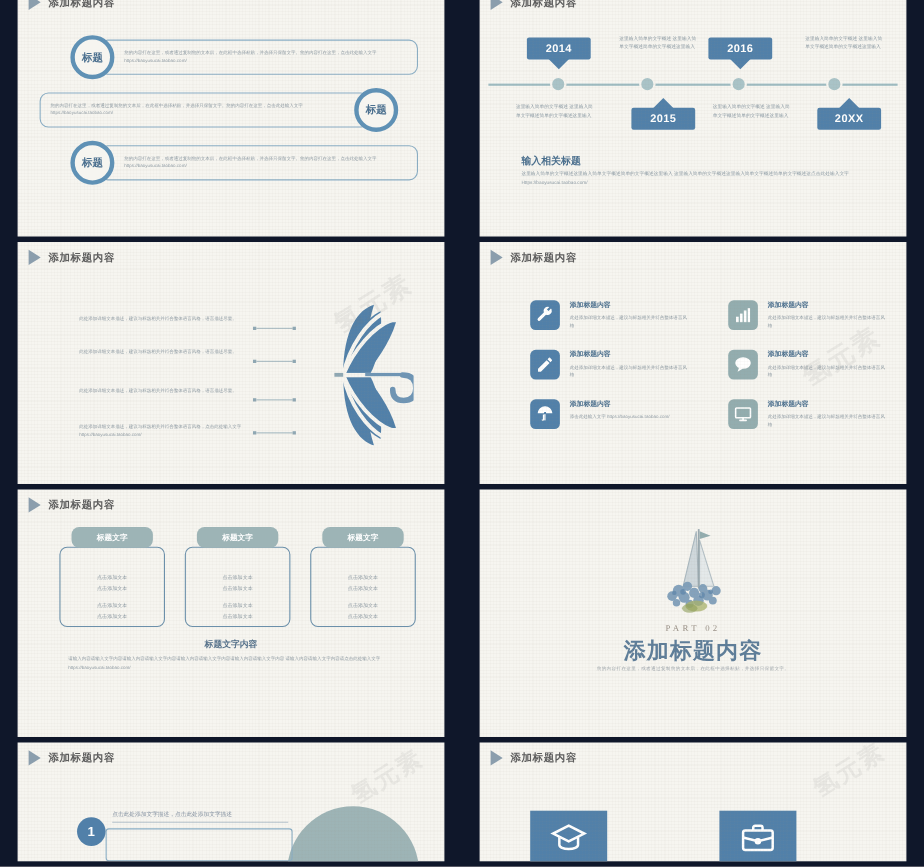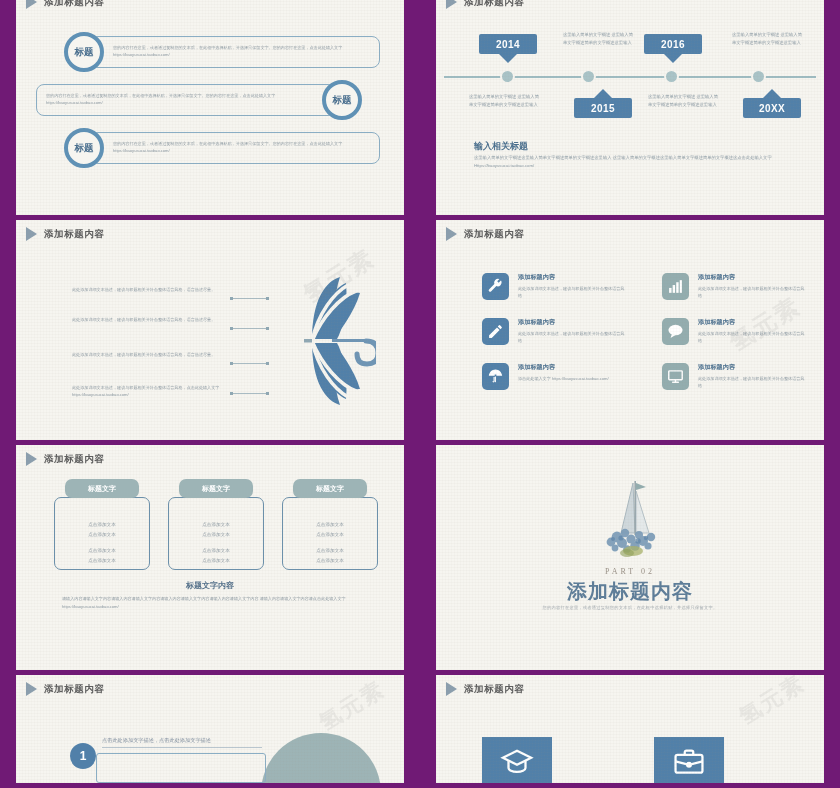--- a/index.html
+++ b/index.html
@@ -5,21 +5,21 @@
   * { box-sizing: border-box; margin:0; padding:0; }
   html,body{
     width:840px; height:788px;
     background:#cfc9c5;
     font-family:"Liberation Sans","DejaVu Sans",sans-serif;
     overflow:hidden;
   }
   #page{
     position:relative;
     width:840px; height:788px;
-    background:#701a75;
+    background:#0f172a;
   }
   
   .grid{
     position:absolute; inset:0;
     display:grid;
     grid-template-columns:420px 420px;
     grid-template-rows:220px 225px 230px 113px;
   }
   .cell{ position:relative; padding:0 16px 5px 16px; }
   .slide{

